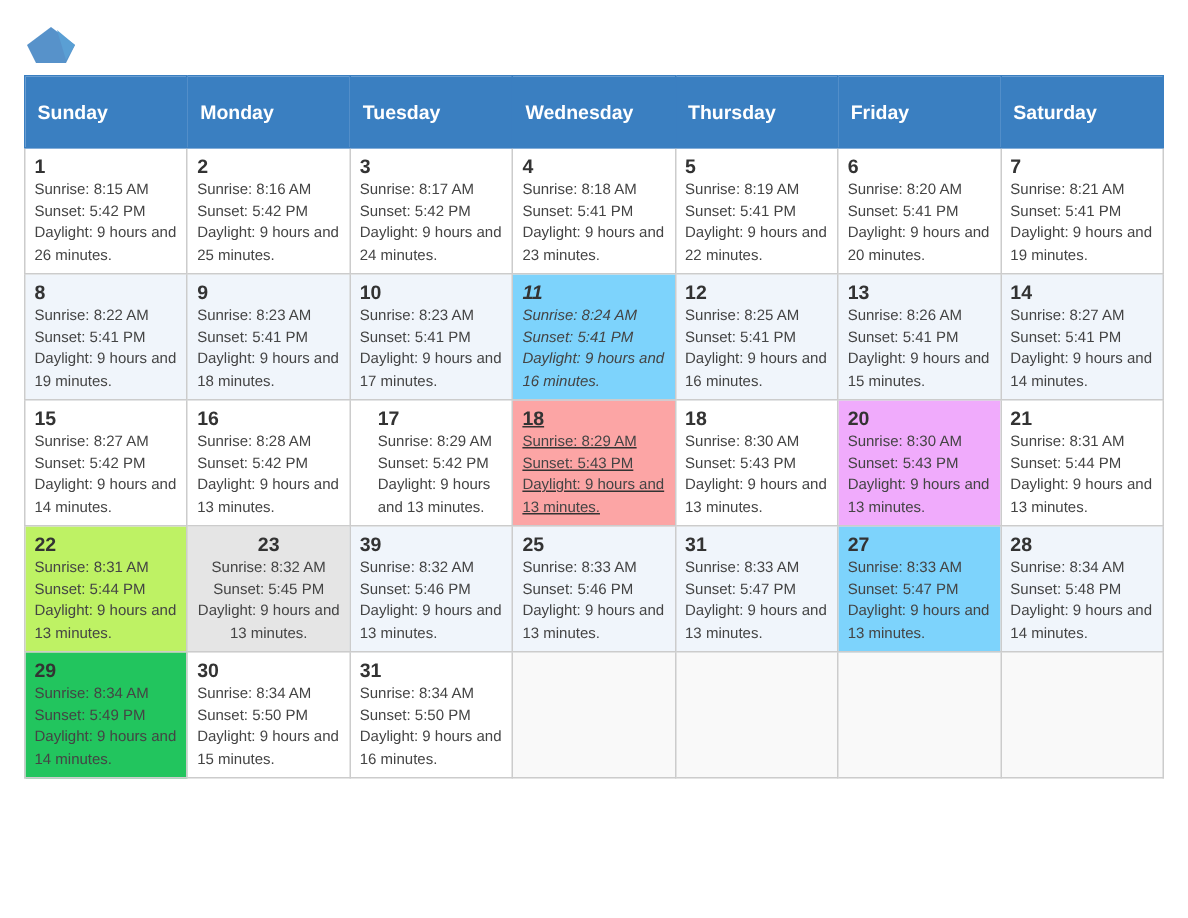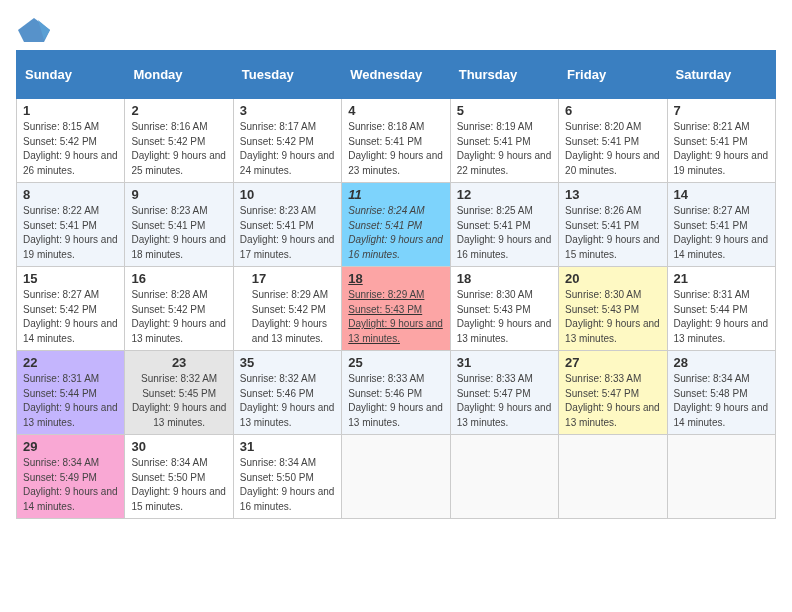--- a/index.html
+++ b/index.html
@@ -253,56 +253,56 @@
         </div>
       </td>
         <td style="background: rgb(255, 255, 255);">
         <span class="day-number">18</span>
         <div class="day-info">
           Sunrise: 8:30 AM<br>
           Sunset: 5:43 PM<br>
           Daylight: 9 hours and 13 minutes.
         </div>
       </td>
-        <td style="background: #fef9c3;">
+        <td style="background: #f0abfc;">
         <span class="day-number">20</span>
         <div class="day-info">
           Sunrise: 8:30 AM<br>
           Sunset: 5:43 PM<br>
           Daylight: 9 hours and 13 minutes.
         </div>
       </td>
         <td style="background: rgb(255, 255, 255);">
         <span class="day-number">21</span>
         <div class="day-info">
           Sunrise: 8:31 AM<br>
           Sunset: 5:44 PM<br>
           Daylight: 9 hours and 13 minutes.
         </div>
       </td>
       </tr>
       <tr>
-        <td style="background: #c4b5fd;">
+        <td style="background: #bef264;">
         <span class="day-number">22</span>
         <div class="day-info">
           Sunrise: 8:31 AM<br>
           Sunset: 5:44 PM<br>
           Daylight: 9 hours and 13 minutes.
         </div>
       </td>
         <td style="background: #e5e5e5; text-align: center;">
         <span class="day-number">23</span>
         <div class="day-info">
           Sunrise: 8:32 AM<br>
           Sunset: 5:45 PM<br>
           Daylight: 9 hours and 13 minutes.
         </div>
       </td>
         <td style="background: rgb(240, 245, 251);">
-        <span class="day-number">35</span>
+        <span class="day-number">39</span>
         <div class="day-info">
           Sunrise: 8:32 AM<br>
           Sunset: 5:46 PM<br>
           Daylight: 9 hours and 13 minutes.
         </div>
       </td>
         <td style="background: rgb(240, 245, 251);">
         <span class="day-number">25</span>
         <div class="day-info">
           Sunrise: 8:33 AM<br>
@@ -311,39 +311,39 @@
         </div>
       </td>
         <td style="background: rgb(240, 245, 251);">
         <span class="day-number">31</span>
         <div class="day-info">
           Sunrise: 8:33 AM<br>
           Sunset: 5:47 PM<br>
           Daylight: 9 hours and 13 minutes.
         </div>
       </td>
-        <td style="background: #fef9c3;">
+        <td style="background: #7dd3fc;">
         <span class="day-number">27</span>
         <div class="day-info">
           Sunrise: 8:33 AM<br>
           Sunset: 5:47 PM<br>
           Daylight: 9 hours and 13 minutes.
         </div>
       </td>
         <td style="background: rgb(240, 245, 251);">
         <span class="day-number">28</span>
         <div class="day-info">
           Sunrise: 8:34 AM<br>
           Sunset: 5:48 PM<br>
           Daylight: 9 hours and 14 minutes.
         </div>
       </td>
       </tr>
       <tr>
-        <td style="background: #f9a8d4;">
+        <td style="background: #22c55e;">
         <span class="day-number">29</span>
         <div class="day-info">
           Sunrise: 8:34 AM<br>
           Sunset: 5:49 PM<br>
           Daylight: 9 hours and 14 minutes.
         </div>
       </td>
         <td style="background: rgb(255, 255, 255);">
         <span class="day-number">30</span>
         <div class="day-info">

